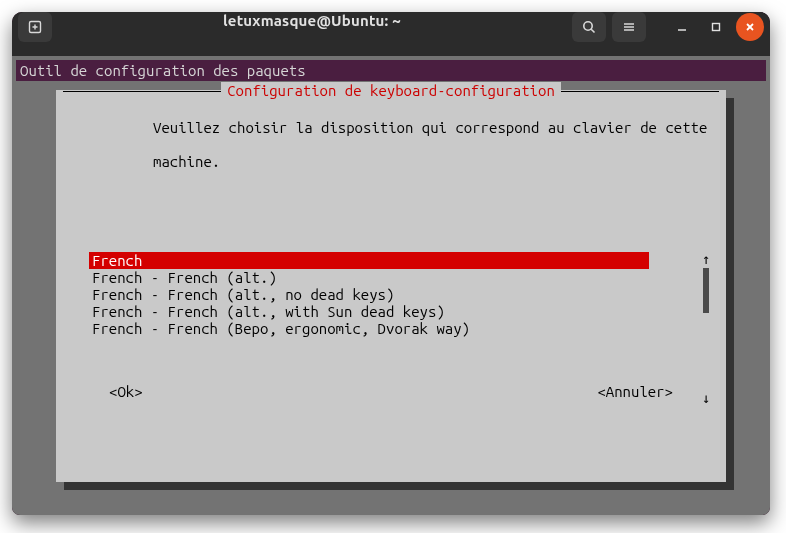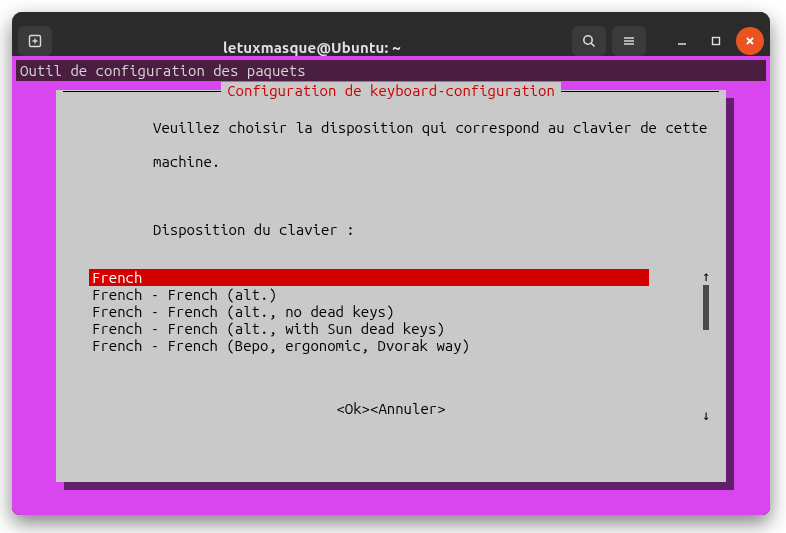--- a/index.html
+++ b/index.html
@@ -16,21 +16,21 @@
     width: 758px; height: 503px;
     background: #2c001e;
     border-radius: 10px 10px 8px 8px;
     box-shadow: 0 8px 20px rgba(0,0,0,0.5);
     overflow: hidden;
   }
   .titlebar {
     height: 44px;
     background: #2b2b2b;
     display: flex;
-    align-items: flex-end;
+    align-items: flex-start;
     padding: 0 6px;
     color: #d9d9d9;
   }
   .titlebar-left, .titlebar-right {
     display: flex;
     align-items: center;
     gap: 6px;
   }
   .titlebar-center {
     flex: 1;
@@ -59,21 +59,21 @@
   }
   .win-ctrl svg { width: 12px; height: 12px; }
   .win-close {
     background: #e95420;
     color: #fff;
   }
 
   .terminal {
     position: absolute;
     top: 44px; left: 0; right: 0; bottom: 0;
-    background: #d946ef; 
+    background: #737373; 
     font-size: 15px;
     line-height: 17px;
     padding: 4px;
   }
   .header-line {
     color: #d6d6d6;
     background: #4a1e40;
     padding: 2px 4px;
     font-family: inherit;
     white-space: pre;
@@ -149,21 +149,21 @@
     margin: 2px 0;
   }
   .scroll-thumb {
     position: absolute;
     top: 0; left: 0;
     width: 6px; height: 45px;
     background: #4a4a4a;
   }
   .buttons-row {
     display:flex;
-    justify-content: center;
+    justify-content: space-between;
     margin-top: 46px;
     padding: 0 40px;
   }
   .dlg-btn {
     color: #000;
     white-space: pre;
   }
 </style>
 </head>
 <body>
@@ -223,21 +223,20 @@
       <div class="dialog-hr" style="margin-top:0px"></div>
       <div class="dialog-title-row">
         <span class="dialog-title">Configuration de keyboard-configuration</span>
       </div>
 
       <div class="dialog-inner">
         <div class="prompt">
           <span>Veuillez choisir la disposition qui correspond au clavier de cette</span><br>
           <span>machine.</span>
           <br><br>
-          <span>Disposition du clavier :</span>
         </div>
 
         <div class="list-wrap">
           <div class="list-item selected">French</div>
           <div class="list-item">French - French (alt.)</div>
           <div class="list-item">French - French (alt., no dead keys)</div>
           <div class="list-item">French - French (alt., with Sun dead keys)</div>
           <div class="list-item">French - French (Bepo, ergonomic, Dvorak way)</div>
 
           <div class="scroll">

